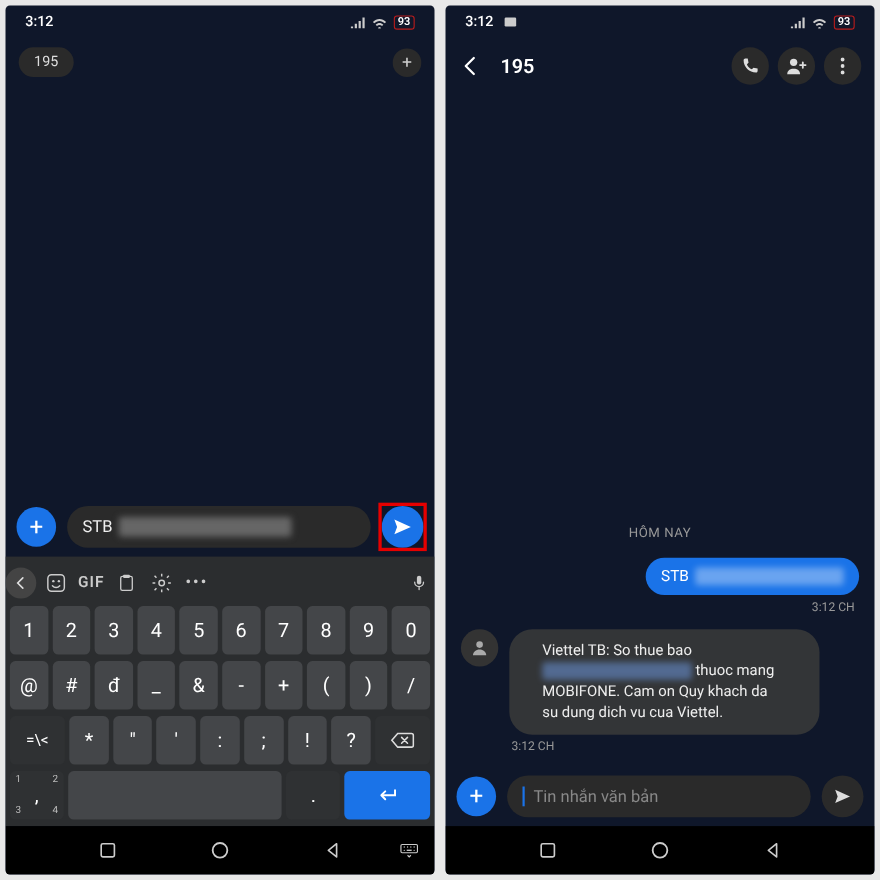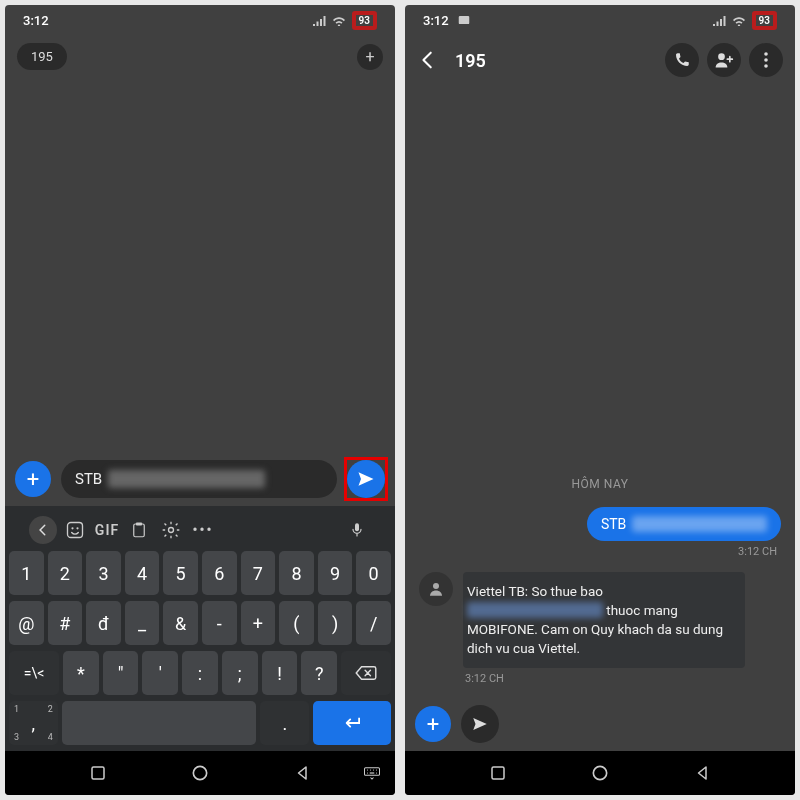--- a/index.html
+++ b/index.html
@@ -8,40 +8,40 @@
     font-family: -apple-system, Roboto, "Segoe UI", sans-serif;
     width: 800px;
     height: 800px;
     display: flex;
     gap: 10px;
     padding: 5px;
   }
   .phone {
     width: 390px;
     height: 790px;
-    background: #404040;
+    background: #0f172a;
     border-radius: 4px;
     position: relative;
     display: flex;
     flex-direction: column;
     overflow: hidden;
     color: #fff;
   }
   .status-bar {
     height: 30px;
     display: flex;
     align-items: center;
     justify-content: space-between;
     padding: 0 18px;
     font-size: 13px;
     font-weight: 500;
   }
   .status-right { display: flex; align-items: center; gap: 5px; }
   .batt-box {
-    border: 4px solid #b91c1c;
+    border: 1px solid #b91c1c;
     border-radius: 3px;
     padding: 0 3px;
     font-size: 10px;
     font-weight: 600;
   }
   .header {
     height: 50px;
     display: flex;
     align-items: center;
     padding: 0 12px;
@@ -128,21 +128,21 @@
     border: 3px solid #e60000;
     width: 44px; height: 44px;
     pointer-events: none;
   }
   .keyboard {
     background: #2b2d2f;
     padding-top: 6px;
   }
   .kb-toolbar {
     display:flex; align-items:center;
-    padding: 4px 24px;
+    padding: 4px 0;
     gap: 4px;
     justify-content: center;
   }
   .kb-tool {
     color:#ccc; font-size:14px; font-weight:600;
     display:flex; align-items:center; justify-content:center;
     min-width: 28px; height: 28px;
     cursor:pointer;
   }
   .kb-tool.chev {
@@ -218,22 +218,22 @@
   .msg-time.left { margin-left:46px; }
   .msg-in-row { display:flex; gap:10px; margin-top:14px; align-items:flex-start; }
   .avatar {
     width:34px;height:34px;border-radius:50%;
     background:#333; display:flex;align-items:center;justify-content:center;
     color:#aaa;
   }
   .msg-in {
     background:#333537;
     color:#eee;
-    padding:10px 4px;
-    border-radius:4px;
+    padding:10px 30px;
+    border-radius:21px;
     font-size:13.5px;
     line-height:1.4;
     max-width: 78%;
   }
   .msg-in .blurred-in {
     filter: blur(3px);
     background: rgba(120,170,255,0.45);
     color: transparent;
     border-radius:3px;
     padding: 0 30px;
@@ -486,20 +486,24 @@
         <span>Viettel TB: So thue bao</span><br>
         <span class="blurred-in">0000000000</span><span> thuoc mang MOBIFONE. Cam on Quy khach da su dung dich vu cua Viettel.</span>
       </div>
     </div>
     <div class="msg-time left">3:12 CH</div>
     <div style="height:12px;"></div>
   </div>
 
   <div class="compose-row">
     <div class="plus-btn">+</div>
+    <div class="compose-input">
+      <span class="cursor-bar"></span>
+      <span class="placeholder">Tin nhắn văn bản</span>
+    </div>
     <div class="send-btn dark">
       <svg width="18" height="18" viewBox="0 0 24 24">
           <path d="M3 20l18-8L3 4l3 8-3 8z" fill="#ddd"></path>
         </svg>
     </div>
   </div>
 
   <div class="navbar">
     <span class="nav-item">
       <svg width="18" height="18" viewBox="0 0 24 24">

